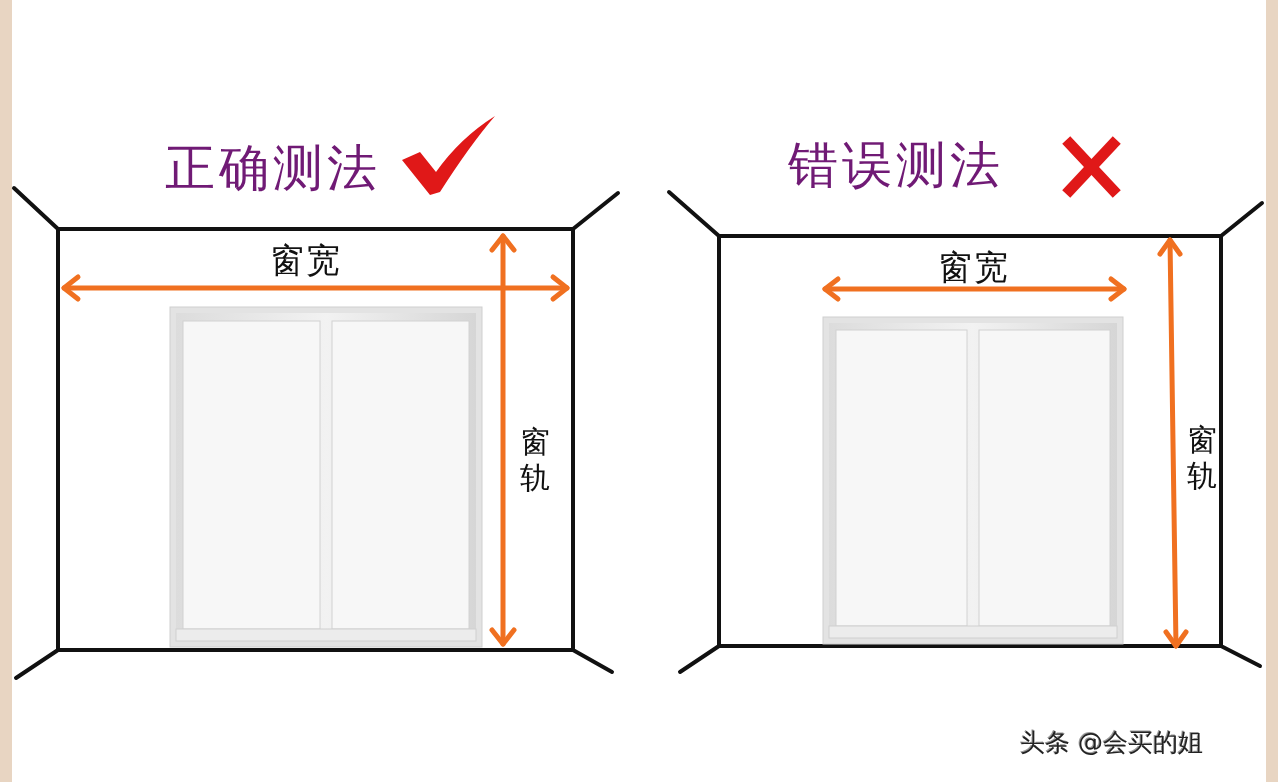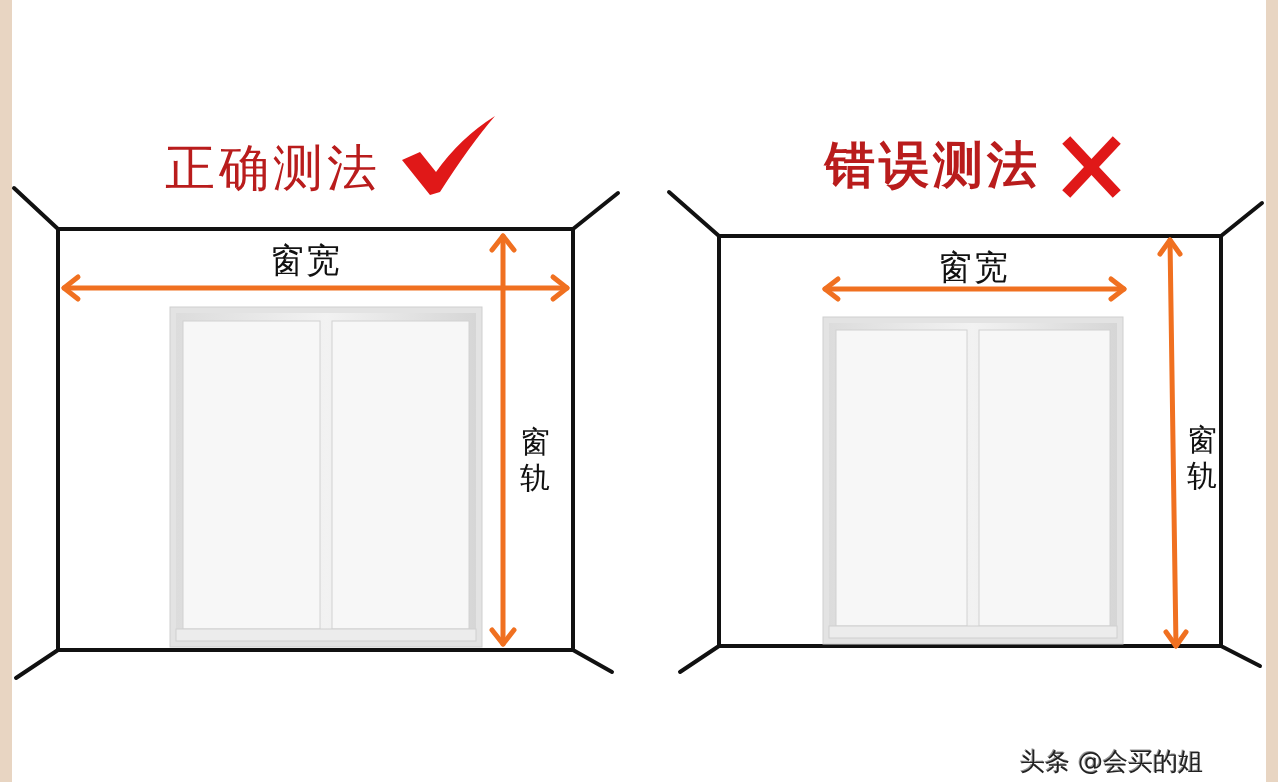--- a/index.html
+++ b/index.html
@@ -21,27 +21,27 @@
     height: 782px;
     background: #e8d5c2;
   }
   .side-strip.left { left: 0; }
   .side-strip.right { right: 0; }
 
   .panel-title {
     position: absolute;
     font-family: "DejaVu Serif", serif;
     font-size: 50px;
-    color: #b91c1c;
+    color: #701a75;
     letter-spacing: 4px;
     line-height: 1;
     white-space: nowrap;
   }
   .title-left { left: 165px; top: 143px; }
-  .title-right { left: 825px; top: 140px; font-weight: bold; }
+  .title-right { left: 788px; top: 140px; }
 
   svg.diagram {
     position: absolute;
     left: 0;
     top: 0;
     width: 1278px;
     height: 782px;
   }
 
   .label-h {
@@ -65,21 +65,20 @@
   }
   .watermark {
     position: absolute;
     left: 1020px;
     top: 726px;
     font-family: "DejaVu Sans", sans-serif;
     font-size: 25px;
     color: #222;
     white-space: nowrap;
     text-shadow: 1px 1px 0 #fff, -1px -1px 0 #999;
-    margin-top: 19px;
   }
 </style>
 </head>
 <body>
 
 <div class="side-strip left"></div>
 <div class="side-strip right"></div>
 
 <svg class="diagram" viewBox="0 0 1278 782" xmlns="http://www.w3.org/2000/svg">
   <defs>

